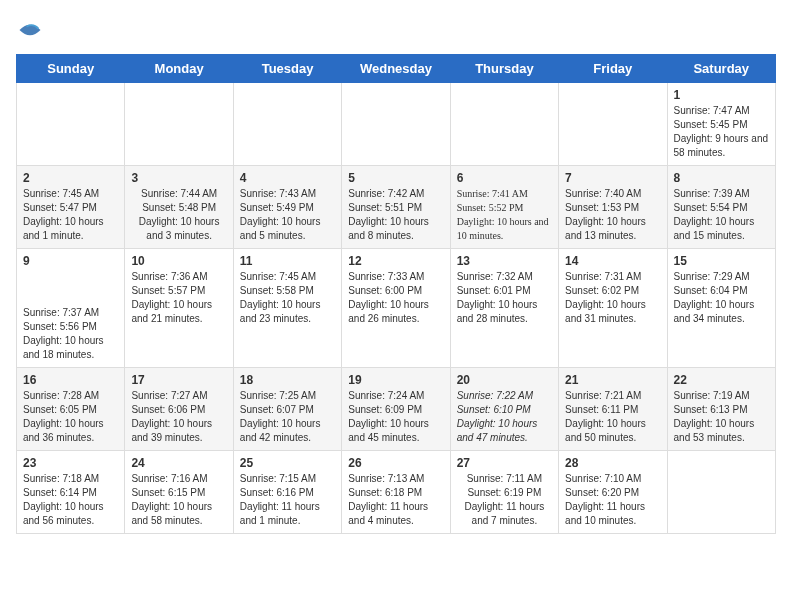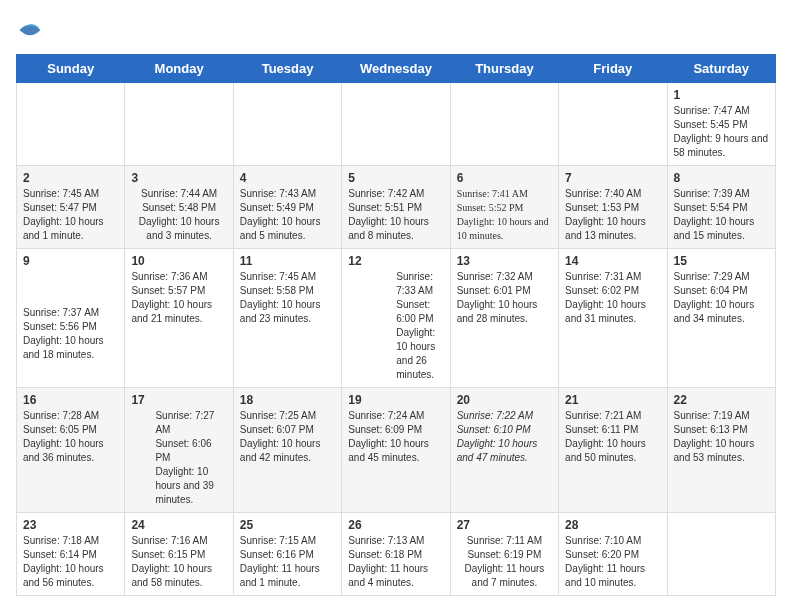--- a/index.html
+++ b/index.html
@@ -186,21 +186,21 @@
 Daylight: 10 hours and 21 minutes.</div>
         </td>
         <td>
           <div class="day-number">11</div>
           <div class="day-info" style="white-space: pre-line;">Sunrise: 7:45 AM
 Sunset: 5:58 PM
 Daylight: 10 hours and 23 minutes.</div>
         </td>
         <td>
           <div class="day-number">12</div>
-          <div class="day-info" style="white-space: pre-line; margin-left: 48px;">Sunrise: 7:33 AM
+          <div class="day-info" style="white-space: pre-line;">Sunrise: 7:33 AM
 Sunset: 6:00 PM
 Daylight: 10 hours and 26 minutes.</div>
         </td>
         <td>
           <div class="day-number">13</div>
           <div class="day-info" style="white-space: pre-line;">Sunrise: 7:32 AM
 Sunset: 6:01 PM
 Daylight: 10 hours and 28 minutes.</div>
         </td>
         <td>
@@ -218,21 +218,21 @@
       </tr>
       <tr>
         <td>
           <div class="day-number">16</div>
           <div class="day-info" style="white-space: pre-line;">Sunrise: 7:28 AM
 Sunset: 6:05 PM
 Daylight: 10 hours and 36 minutes.</div>
         </td>
         <td>
           <div class="day-number">17</div>
-          <div class="day-info" style="white-space: pre-line; margin-left: 24px;">Sunrise: 7:27 AM
+          <div class="day-info" style="white-space: pre-line;">Sunrise: 7:27 AM
 Sunset: 6:06 PM
 Daylight: 10 hours and 39 minutes.</div>
         </td>
         <td>
           <div class="day-number">18</div>
           <div class="day-info" style="white-space: pre-line;">Sunrise: 7:25 AM
 Sunset: 6:07 PM
 Daylight: 10 hours and 42 minutes.</div>
         </td>
         <td>

